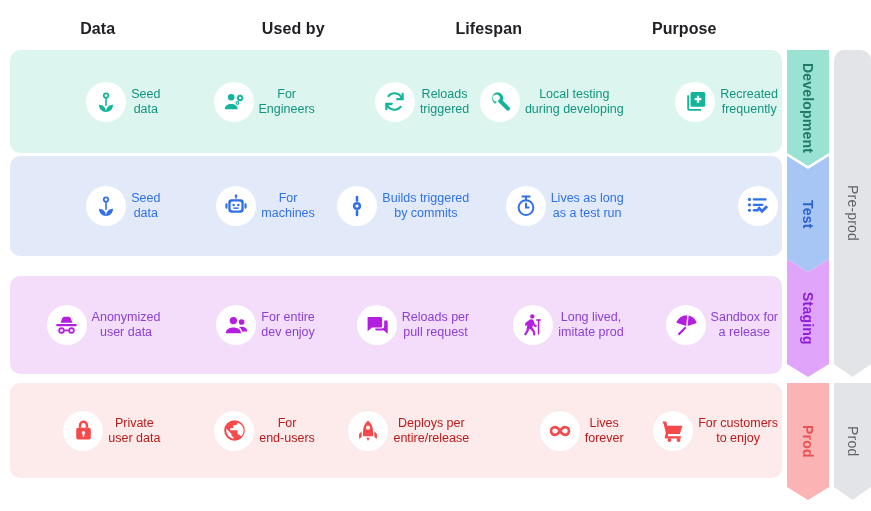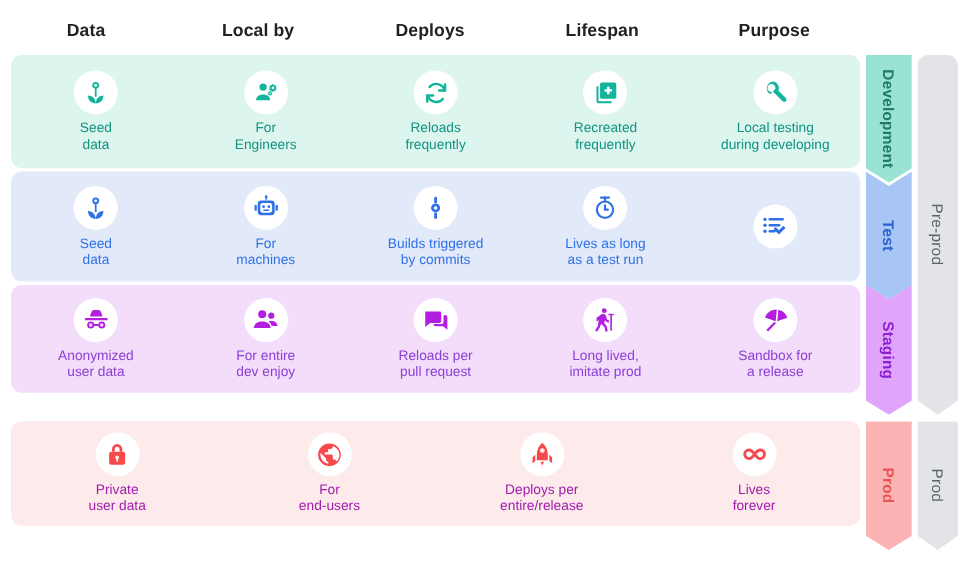--- a/index.html
+++ b/index.html
@@ -20,42 +20,42 @@
   }
 
   
   .row {
     position: absolute; left: 10px; width: 772px;
     display: flex; align-items: center;
     border-radius: 10px;
   }
   .row.dev     { top: 50px;  height: 103px; background: #ddf5ef; }
   .row.test    { top: 156px; height: 100px; background: #e2eaf9; }
-  .row.staging { top: 259px; height: 98px;  background: #f3ddfb; }
+  .row.staging { top: 276px; height: 98px;  background: #f3ddfb; }
   .row.prod    { top: 383px; height: 95px;  background: #fdeaea; }
 
   .cell {
-    flex: 1 1 0; display: flex; flex-direction: column;
+    flex: 1 1 0; display: flex; flex-direction: row;
     align-items: center; justify-content: flex-end; gap: 5px;
     padding: 0 4px;
   }
   .bubble {
     width: 40px; height: 40px; border-radius: 50%;
     background: #ffffff;
     display: flex; align-items: center; justify-content: center;
   }
   .bubble svg { display: block; }
   .cell-label {
     font-size: 12.5px; line-height: 15px; text-align: center;
     white-space: pre-line;
   }
   .dev     .cell-label { color: #12947f; }
   .test    .cell-label { color: #3071e8; }
   .staging .cell-label { color: #8b3fd4; }
-  .prod    .cell-label { color: #a21caf; }
+  .prod    .cell-label { color: #b91c1c; }
 
   
   .banner {
     position: absolute;
     width: 42px;
     display: flex; align-items: center; justify-content: center;
   }
   .banner .vtext {
     writing-mode: vertical-rl; text-orientation: mixed;
     font-size: 14px; font-weight: bold; letter-spacing: .2px;
@@ -91,22 +91,21 @@
   .g-prod    { top: 383px; height: 117px;
                clip-path: polygon(0 0, 100% 0, 100% calc(100% - 13px), 50% 100%, 0 calc(100% - 13px)); }
 </style>
 </head>
 <body>
 
 <div id="stage">
 
   <div class="headers">
     <div class="header-cell">Data</div>
-    <div class="header-cell">Local by</div>
-    <div class="header-cell">Deploys</div>
+    <div class="header-cell">Used by</div>
     <div class="header-cell">Lifespan</div>
     <div class="header-cell">Purpose</div>
   </div>
 
   <div class="row dev">
 
     <div class="cell">
       <span class="bubble">
         <svg width="24" height="24" viewBox="0 0 24 24" fill="#12b49a">
           <circle cx="12" cy="5.6" r="3.1"></circle>
@@ -138,43 +137,43 @@
     <div class="cell">
       <span class="bubble">
         <svg width="25" height="25" viewBox="0 0 24 24" fill="none" stroke="#12b49a" stroke-width="2.1" stroke-linecap="round">
           <path d="M19.3 9.6A7.6 7.6 0 0 0 6.2 6.8"></path>
           <path d="M4.7 14.4a7.6 7.6 0 0 0 13.1 2.8"></path>
           <path d="M19.8 4.6v5.2h-5.2"></path>
           <path d="M4.2 19.4v-5.2h5.2"></path>
         </svg>
       </span>
       <span class="cell-label">Reloads
-frequently</span>
+triggered</span>
+    </div>
+
+    <div class="cell">
+      <span class="bubble">
+        <svg width="24" height="24" viewBox="0 0 24 24" fill="#12b49a">
+          <path d="M9.9 2.2a6 6 0 0 0-5 8.9l-.2.2 2.4 2.4 2.2-2.2a3.6 3.6 0 1 1 2.5-2.5l-2.2 2.2 2.3 2.3 6.6 6.6a2 2 0 0 0 2.9-2.9l-6.7-6.6A6 6 0 0 0 9.9 2.2z"></path>
+          <circle cx="9.3" cy="7.4" r="2.1" fill="#ffffff"></circle>
+        </svg>
+      </span>
+      <span class="cell-label">Local testing
+during developing</span>
     </div>
 
     <div class="cell">
       <span class="bubble">
         <svg width="23" height="23" viewBox="0 0 24 24" fill="#12b49a">
           <path d="M3.4 5.6h1.9v14.2h12.4v1.9H5.3a1.9 1.9 0 0 1-1.9-1.9V5.6z"></path>
           <path d="M20.6 2.2H8.4a1.6 1.6 0 0 0-1.6 1.6v12.2a1.6 1.6 0 0 0 1.6 1.6h12.2a1.6 1.6 0 0 0 1.6-1.6V3.8a1.6 1.6 0 0 0-1.6-1.6zm-4.8 11h-2.4v-2.4h-2.3V8.4h2.3V6h2.4v2.4h2.3v2.2h-2.3v2.4z"></path>
         </svg>
       </span>
       <span class="cell-label">Recreated
 frequently</span>
-    </div>
-
-    <div class="cell">
-      <span class="bubble">
-        <svg width="24" height="24" viewBox="0 0 24 24" fill="#12b49a">
-          <path d="M9.9 2.2a6 6 0 0 0-5 8.9l-.2.2 2.4 2.4 2.2-2.2a3.6 3.6 0 1 1 2.5-2.5l-2.2 2.2 2.3 2.3 6.6 6.6a2 2 0 0 0 2.9-2.9l-6.7-6.6A6 6 0 0 0 9.9 2.2z"></path>
-          <circle cx="9.3" cy="7.4" r="2.1" fill="#ffffff"></circle>
-        </svg>
-      </span>
-      <span class="cell-label">Local testing
-during developing</span>
     </div>
   </div>
 
   <div class="row test">
 
     <div class="cell">
       <span class="bubble">
         <svg width="24" height="24" viewBox="0 0 24 24" fill="#3071e8">
           <circle cx="12" cy="5.6" r="3.1"></circle>
           <circle cx="12" cy="5.6" r="1.35" fill="#ffffff"></circle>
@@ -357,20 +356,31 @@
       <span class="bubble">
         <svg width="26" height="26" viewBox="0 0 24 24" fill="none" stroke="#f5494c" stroke-width="2.4" stroke-linecap="round">
           <path d="M12 12c1.5-2.3 2.7-3.6 4.7-3.6a3.6 3.6 0 0 1 0 7.2C14.7 15.6 13.5 14.3 12 12z"></path>
           <path d="M12 12c-1.5-2.3-2.7-3.6-4.7-3.6a3.6 3.6 0 0 0 0 7.2C9.3 15.6 10.5 14.3 12 12z"></path>
         </svg>
       </span>
       <span class="cell-label">Lives
 forever</span>
     </div>
 
+    <div class="cell">
+      <span class="bubble">
+        <svg width="24" height="24" viewBox="0 0 24 24" fill="#f5494c">
+          <path d="M1.8 2.4h3.4l1 4.3h15.3l-2.7 8.2H7.3l-.6 2.4h13.1v2.2H5.2a1.4 1.4 0 0 1-1.4-1.8l1-3.7L2.6 4.6H1.8V2.4z"></path>
+          <circle cx="8.4" cy="21" r="1.9"></circle>
+          <circle cx="17.6" cy="21" r="1.9"></circle>
+        </svg>
+      </span>
+      <span class="cell-label">For customers
+to enjoy</span>
+    </div>
   </div>
 
   <div class="banner b-dev arrow-down">
     <span class="vtext">Development</span>
   </div>
   <div class="banner b-test notch-top">
     <span class="vtext">Test</span>
   </div>
   <div class="banner b-staging notch-top">
     <span class="vtext">Staging</span>

